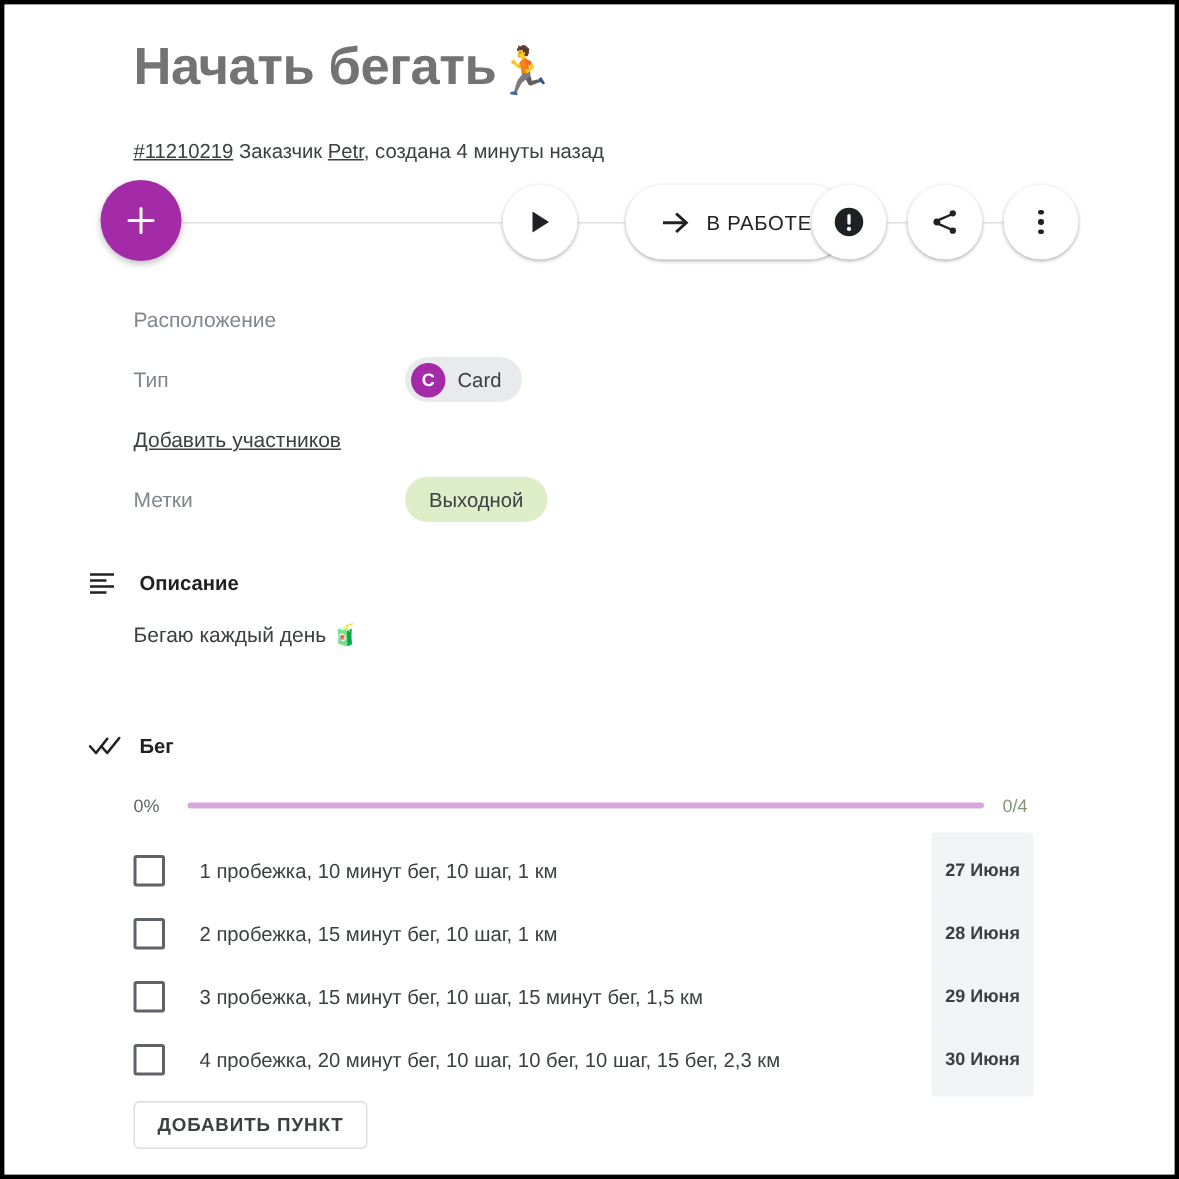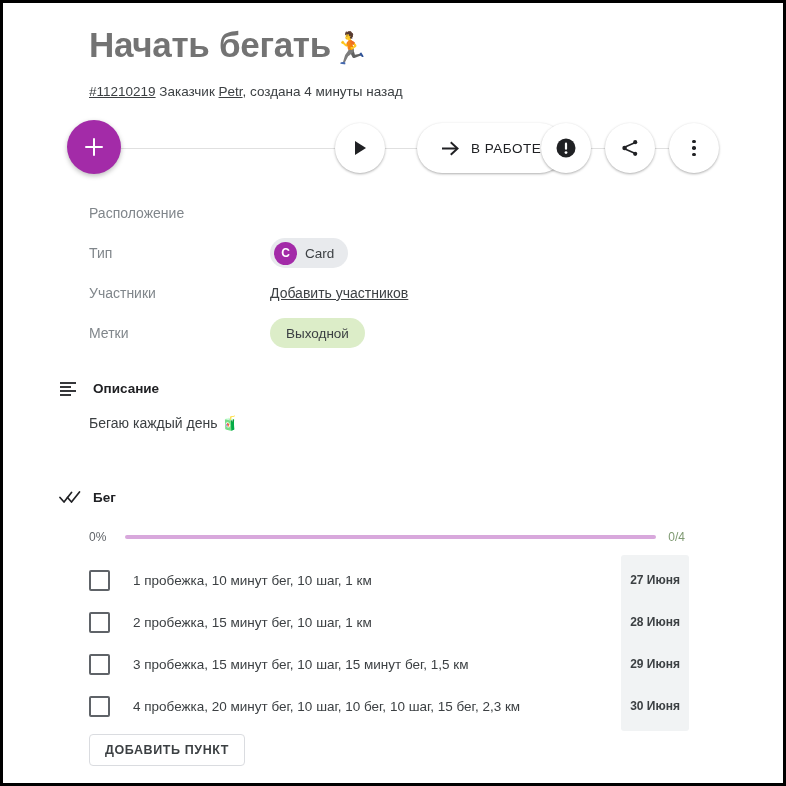--- a/index.html
+++ b/index.html
@@ -41,21 +41,21 @@
     color: #737373;
     line-height: 44px;
     letter-spacing: -0.3px;
     white-space: nowrap;
   }
   .title-emoji {
     font-size: 31px;
     vertical-align: -2px;
   }
   .subtitle {
-    margin-top: 12px;
+    margin-top: 22px;
     font-size: 13.5px;
     color: #3c4043;
     line-height: 18px;
     white-space: nowrap;
   }
   .subtitle .id-link,
   .subtitle .user-link {
     color: #3c4043;
     text-decoration: underline;
     cursor: pointer;
@@ -415,21 +415,20 @@
       <div class="prop-label">Тип</div>
       <div class="prop-value">
         <span class="chip-type">
           <span class="chip-avatar">C</span>
           <span class="chip-type-label">Card</span>
         </span>
       </div>
     </div>
 
     <div class="prop-row">
-      <div class="prop-label">Участники</div>
       <div class="prop-value">
         <span class="link-underline">Добавить участников</span>
       </div>
     </div>
 
     <div class="prop-row">
       <div class="prop-label">Метки</div>
       <div class="prop-value">
         <span class="chip-tag">Выходной</span>
       </div>

